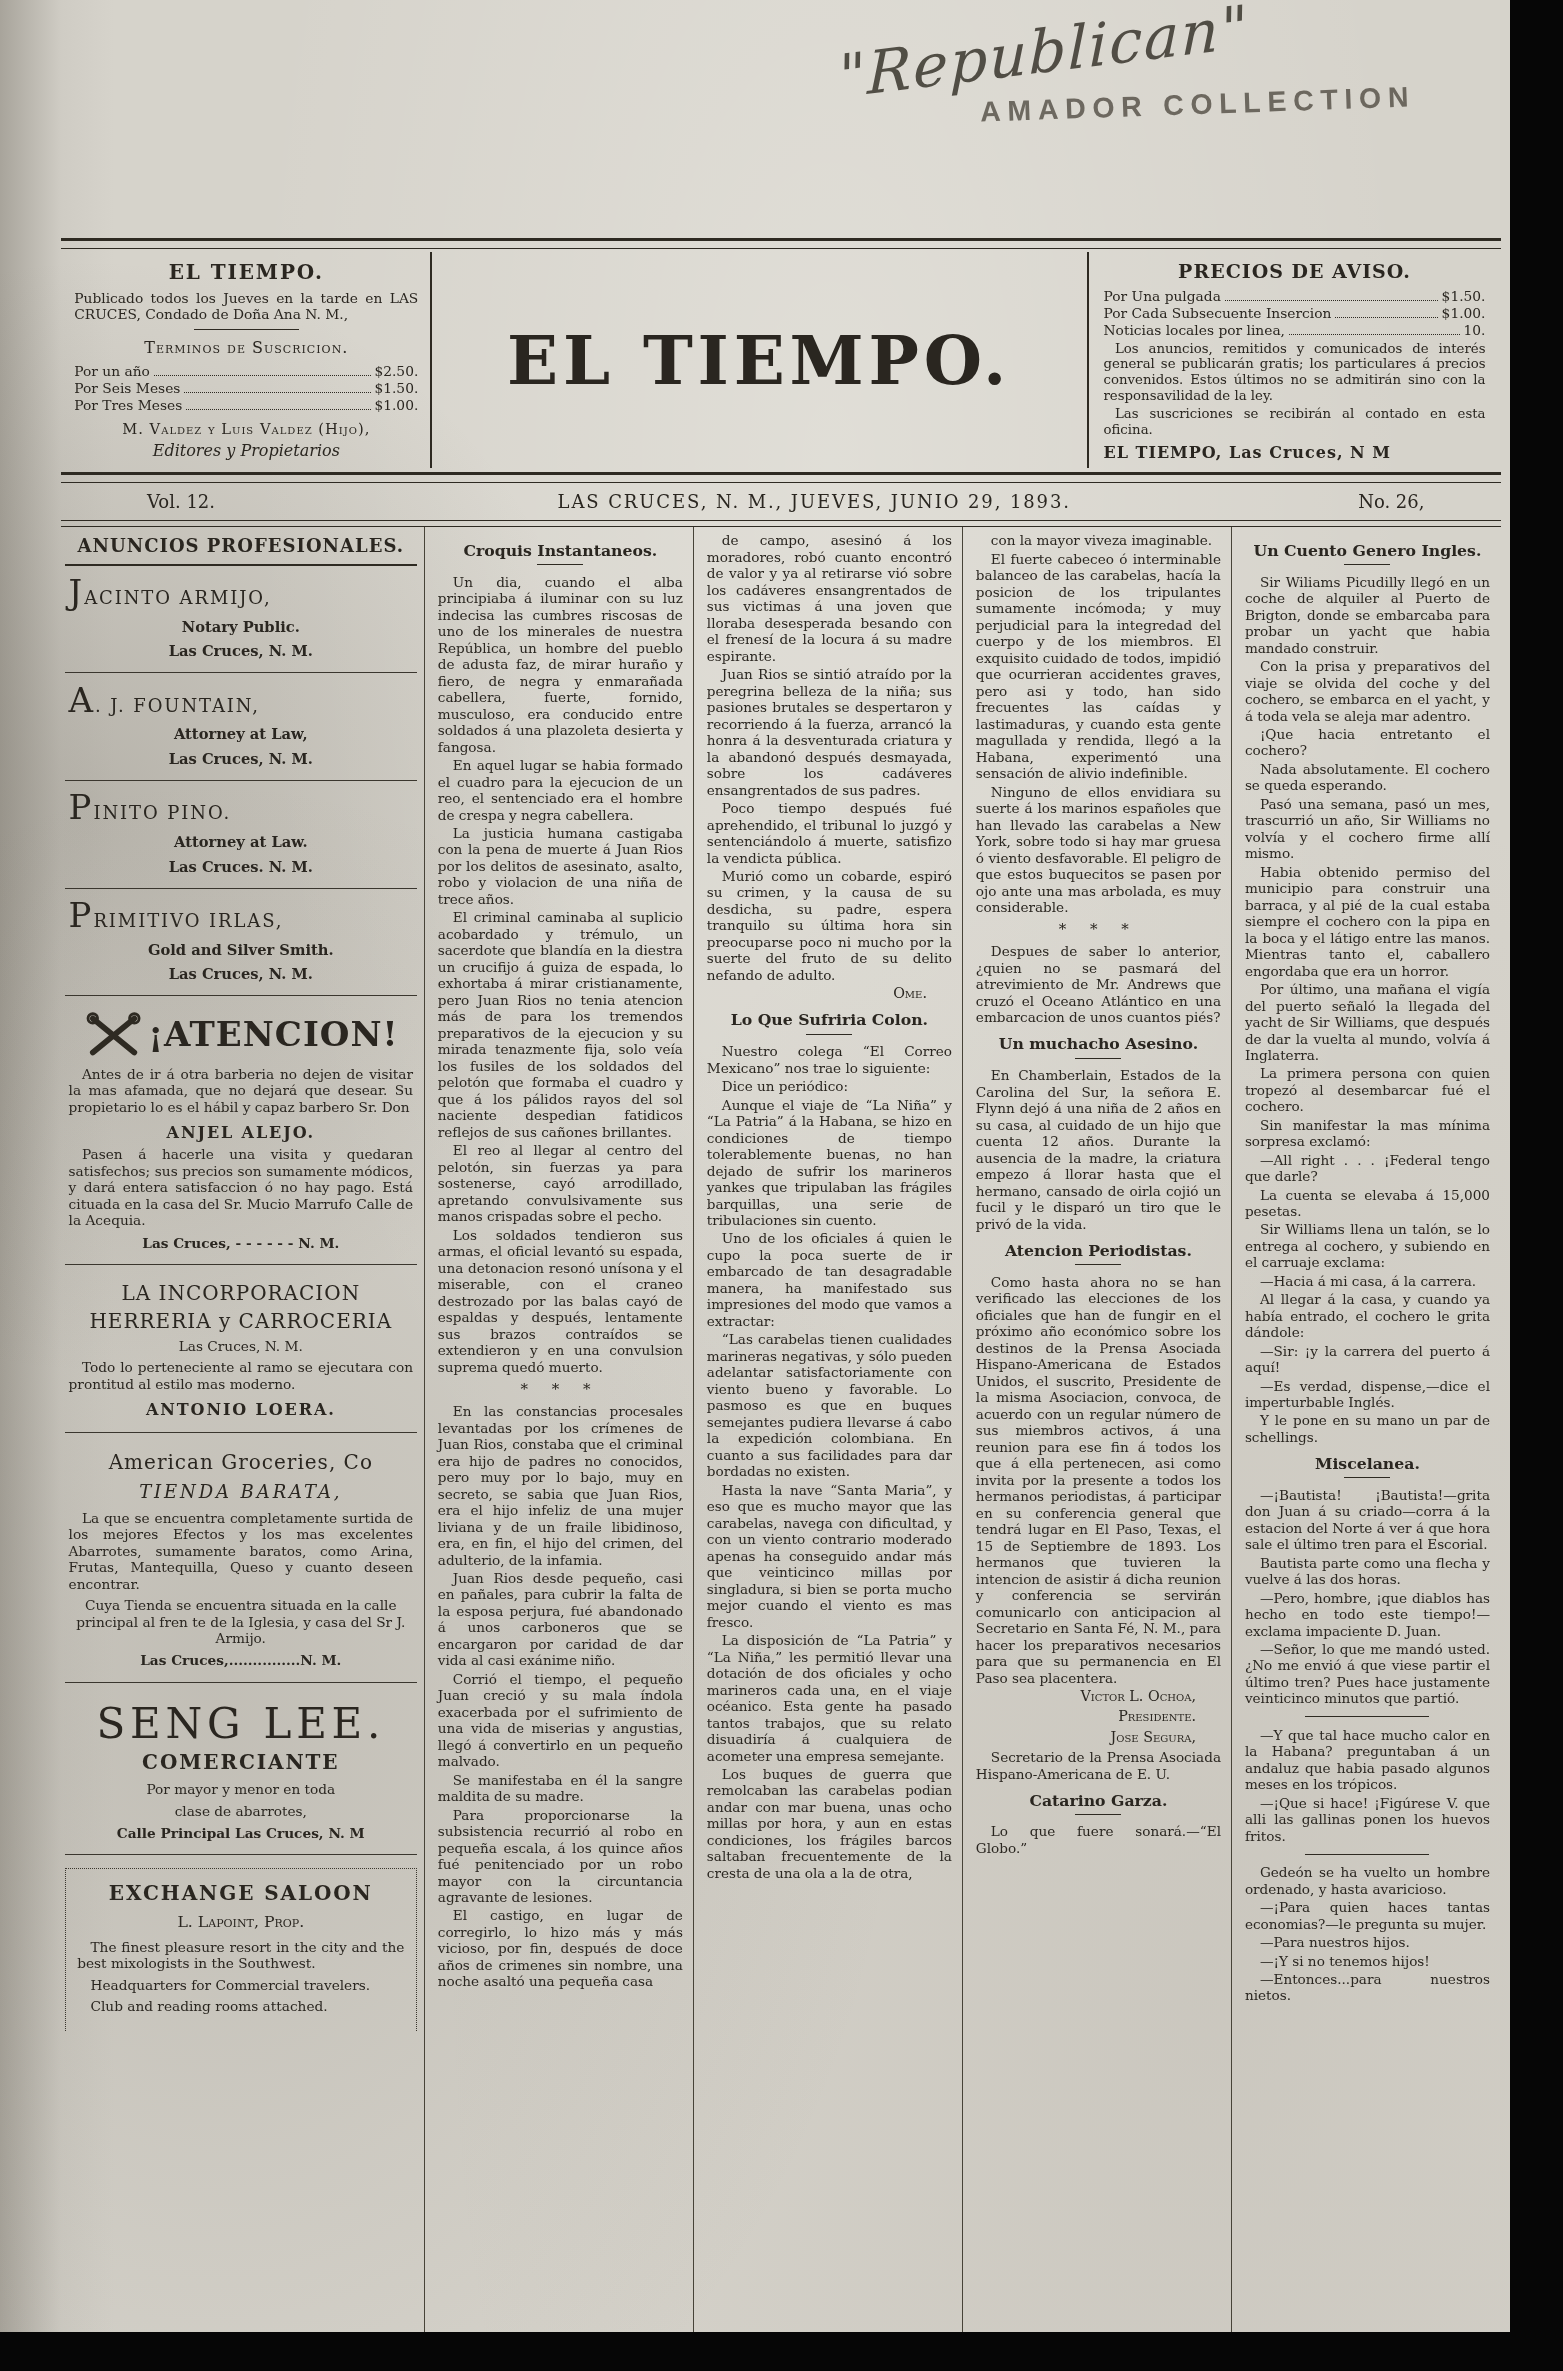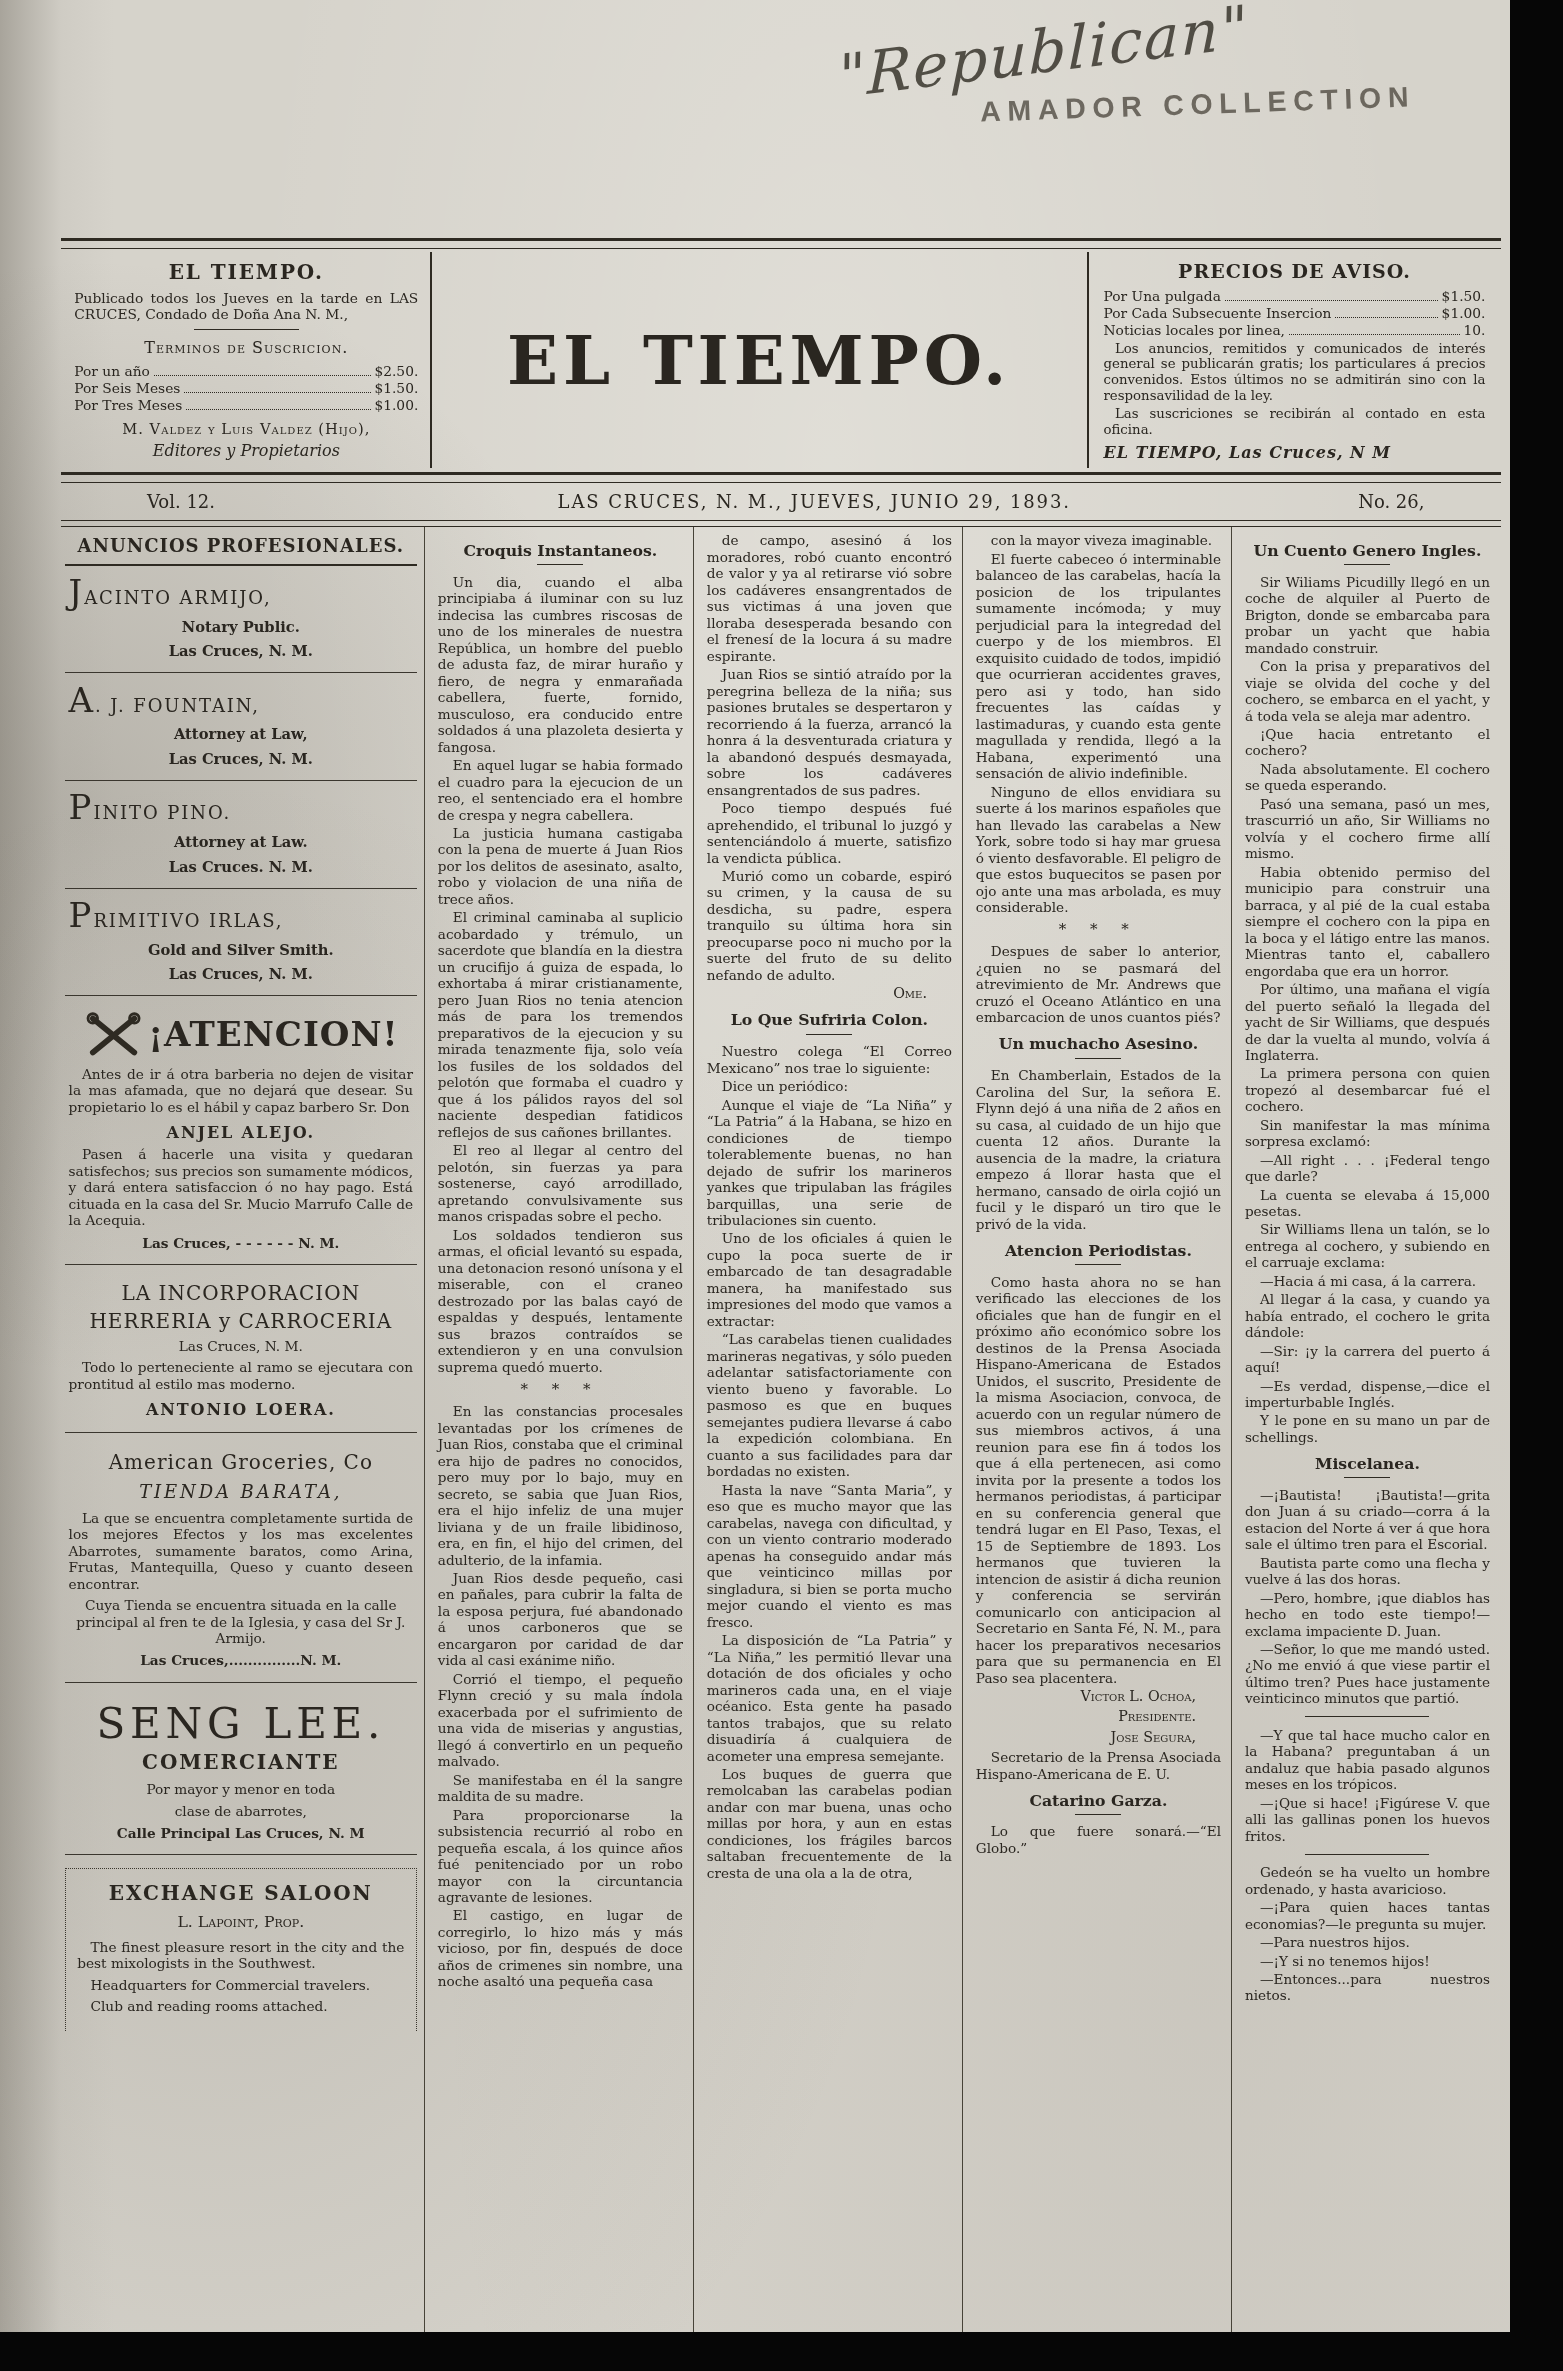--- a/index.html
+++ b/index.html
@@ -30,21 +30,21 @@
   .terms-hdr{text-align:center;font-variant:small-caps;font-size:16px;letter-spacing:1px;margin:1.9px 0 5.7px;}
   .lead-row{display:flex;align-items:baseline;font-size:13.8px;margin:1px 0;}
   .lead-row .leader{flex:1;border-bottom:1.9px dotted #2e2a22;margin:0 3.8px 2.9px;}
   .editors{text-align:center;font-variant:small-caps;font-size:14.7px;margin-top:7.6px;letter-spacing:1px;}
   .editors-sub{text-align:center;font-style:italic;font-size:16px;margin-top:3.8px;}
   .mh-center{flex:1;display:flex;align-items:center;justify-content:center;}
   .np-title{font-size:67px;font-weight:bold;letter-spacing:4.8px;margin:0;}
   .mh-right{width:382px;padding:5.7px 15px;border-left:2.9px double #2e2a22;font-size:13.3px;}
   .mh-right .box-title{text-align:center;font-weight:bold;font-size:19px;letter-spacing:1px;margin:1.9px 0 5.7px;}
   .mh-right .note{text-align:justify;line-height:15.7px;text-indent:11.4px;margin:2.9px 0;}
-  .mh-right .sig-line{font-weight:bold;font-size:16px;margin-top:5.7px;letter-spacing:1px;font-style:italic;}
+  .mh-right .sig-line{font-weight:bold;font-size:16px;margin-top:5.7px;letter-spacing:1px;}
 
   .dateline{display:flex;align-items:baseline;margin:0 9.5px 0 61px;padding:8.6px 76px 7.6px 86px;font-size:18px;}
   .dateline .dl-vol{width:209px;}
   .dateline .dl-date{flex:1;text-align:center;letter-spacing:1.9px;}
   .dateline .dl-no{width:152px;text-align:right;}
 
   .columns{flex:1;display:flex;align-items:stretch;margin:0 9.5px 0 61px;overflow:hidden;}
   .col{overflow:hidden;}
   .col.ads{width:352px;padding:0 7.6px 0 3.8px;}
   .col.art{flex:1;border-left:1px solid #474338;padding:5.7px 10.5px 0 12.4px;
@@ -229,21 +229,21 @@
           <div class="art-head">Croquis Instantaneos.</div>
           <p class="art-p">Un dia, cuando el alba principiaba á iluminar con su luz indecisa las cumbres riscosas de uno de los minerales de nuestra República, un hombre del pueblo de adusta faz, de mirar huraño y fiero, de negra y enmarañada cabellera, fuerte, fornido, musculoso, era conducido entre soldados á una plazoleta desierta y fangosa.</p>
           <p class="art-p">En aquel lugar se habia formado el cuadro para la ejecucion de un reo, el sentenciado era el hombre de crespa y negra cabellera.</p>
           <p class="art-p">La justicia humana castigaba con la pena de muerte á Juan Rios por los delitos de asesinato, asalto, robo y violacion de una niña de trece años.</p>
           <p class="art-p">El criminal caminaba al suplicio acobardado y trémulo, un sacerdote que blandía en la diestra un crucifijo á guiza de espada, lo exhortaba á mirar cristianamente, pero Juan Rios no tenia atencion más de para los tremendos preparativos de la ejecucion y su mirada tenazmente fija, solo veía los fusiles de los soldados del pelotón que formaba el cuadro y que á los pálidos rayos del sol naciente despedian fatidicos reflejos de sus cañones brillantes.</p>
           <p class="art-p">El reo al llegar al centro del pelotón, sin fuerzas ya para sostenerse, cayó arrodillado, apretando convulsivamente sus manos crispadas sobre el pecho.</p>
           <p class="art-p">Los soldados tendieron sus armas, el oficial levantó su espada, una detonacion resonó unísona y el miserable, con el craneo destrozado por las balas cayó de espaldas y después, lentamente sus brazos contraídos se extendieron y en una convulsion suprema quedó muerto.</p>
           <div class="sep">* * *</div>
           <p class="art-p">En las constancias procesales levantadas por los crímenes de Juan Rios, constaba que el criminal era hijo de padres no conocidos, pero muy por lo bajo, muy en secreto, se sabia que Juan Rios, era el hijo infeliz de una mujer liviana y de un fraile libidinoso, era, en fin, el hijo del crimen, del adulterio, de la infamia.</p>
           <p class="art-p">Juan Rios desde pequeño, casi en pañales, para cubrir la falta de la esposa perjura, fué abandonado á unos carboneros que se encargaron por caridad de dar vida al casi exánime niño.</p>
-          <p class="art-p">Corrió el tiempo, el pequeño Flynn creció y su mala índola exacerbada por el sufrimiento de una vida de miserias y angustias, llegó á convertirlo en un pequeño malvado.</p>
+          <p class="art-p">Corrió el tiempo, el pequeño Juan creció y su mala índola exacerbada por el sufrimiento de una vida de miserias y angustias, llegó á convertirlo en un pequeño malvado.</p>
           <p class="art-p">Se manifestaba en él la sangre maldita de su madre.</p>
           <p class="art-p">Para proporcionarse la subsistencia recurrió al robo en pequeña escala, á los quince años fué penitenciado por un robo mayor con la circuntancia agravante de lesiones.</p>
           <p class="art-p">El castigo, en lugar de corregirlo, lo hizo más y más vicioso, por fin, después de doce años de crimenes sin nombre, una noche asaltó una pequeña casa</p>
         </div>
       <div class="col art">
           <p class="art-p">de campo, asesinó á los moradores, robó cuanto encontró de valor y ya al retirarse vió sobre los cadáveres ensangrentados de sus victimas á una joven que lloraba desesperada besando con el frenesí de la locura á su madre espirante.</p>
           <p class="art-p">Juan Rios se sintió atraído por la peregrina belleza de la niña; sus pasiones brutales se despertaron y recorriendo á la fuerza, arrancó la honra á la desventurada criatura y la abandonó después desmayada, sobre los cadáveres ensangrentados de sus padres.</p>
           <p class="art-p">Poco tiempo después fué aprehendido, el tribunal lo juzgó y sentenciándolo á muerte, satisfizo la vendicta pública.</p>
           <p class="art-p">Murió como un cobarde, espiró su crimen, y la causa de su desdicha, su padre, espera tranquilo su última hora sin preocuparse poco ni mucho por la suerte del fruto de su delito nefando de adulto.</p>
           <div class="sig">Ome.</div>

